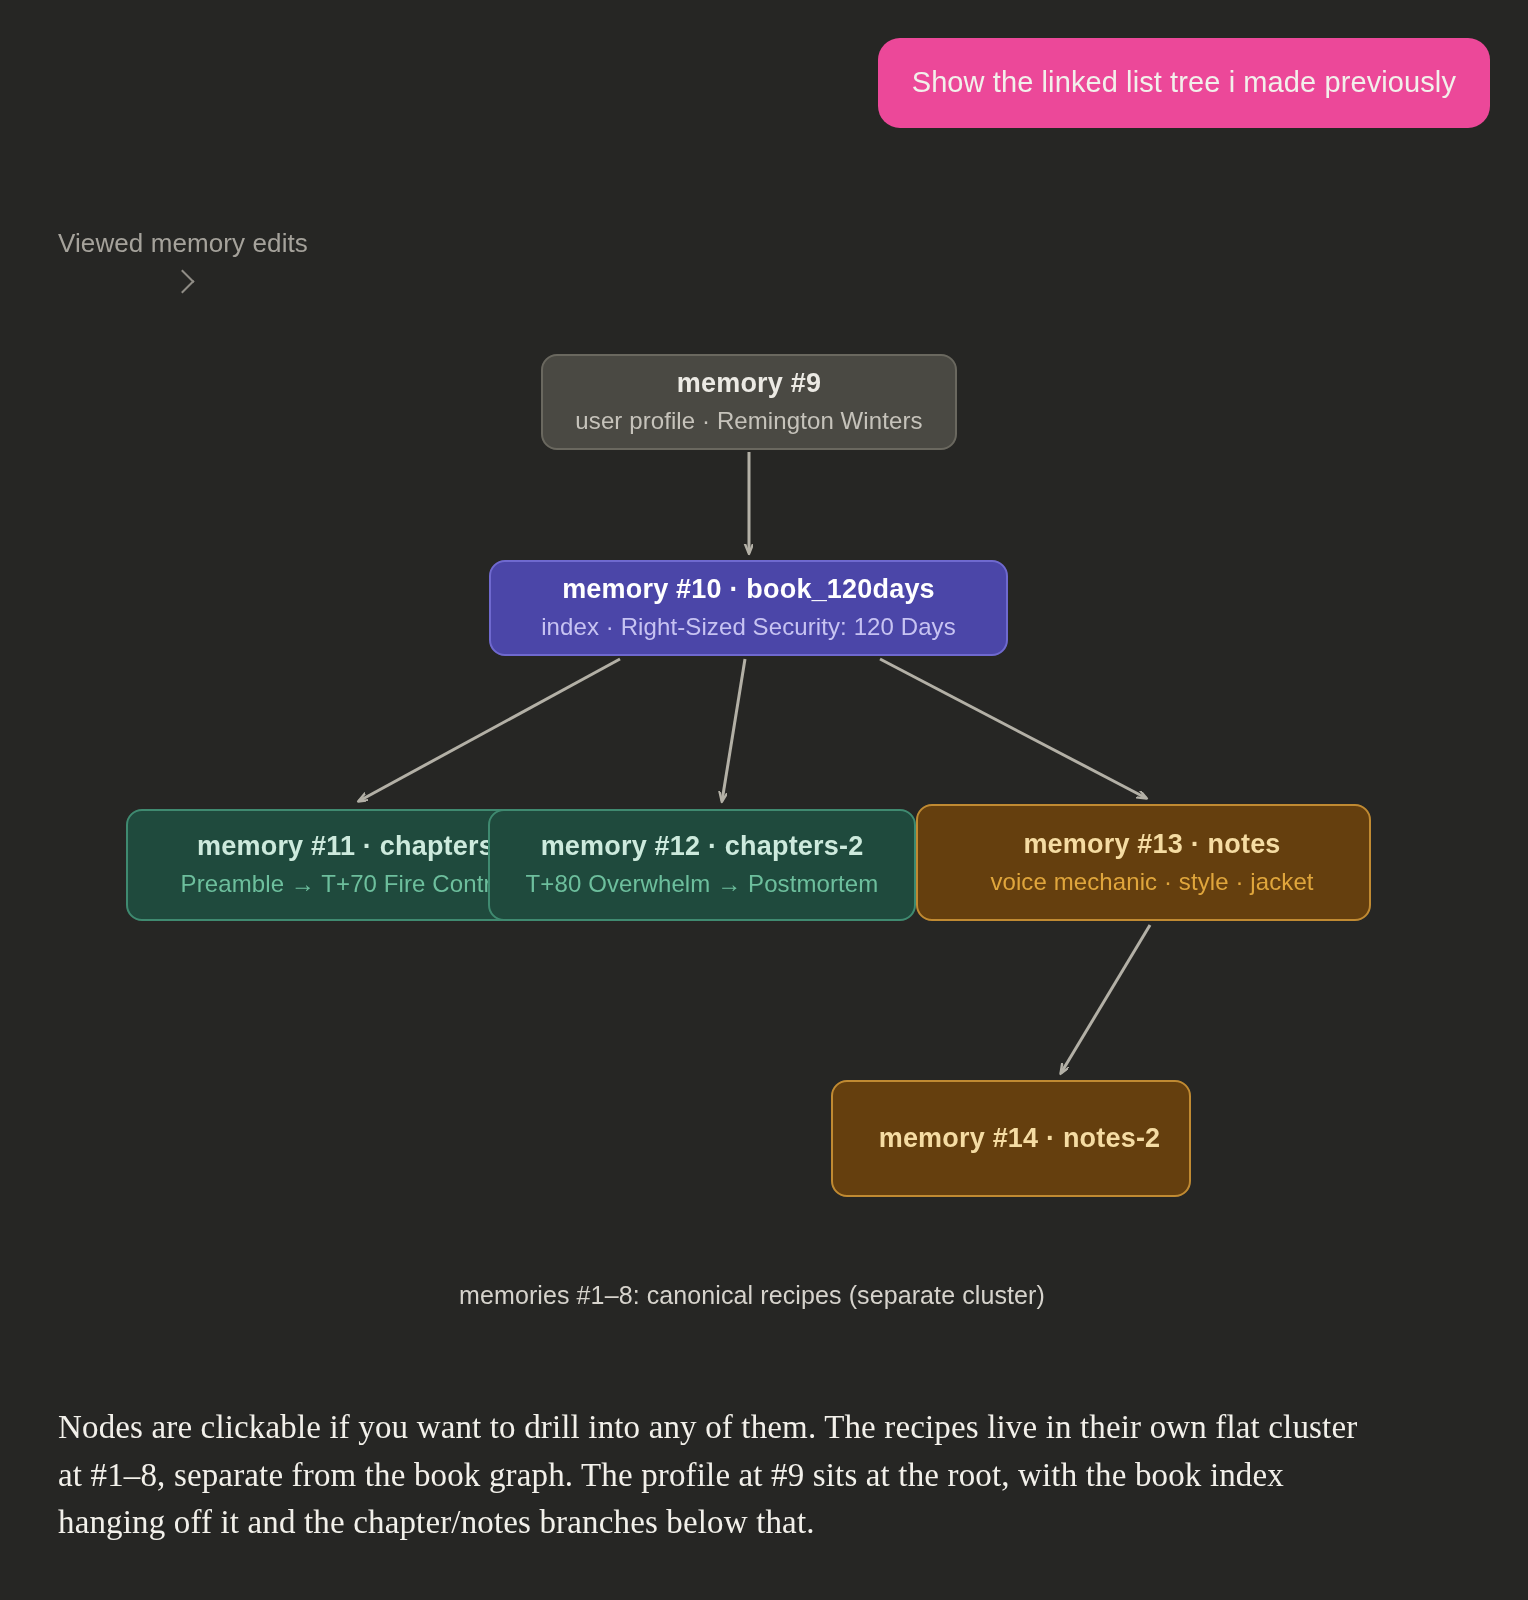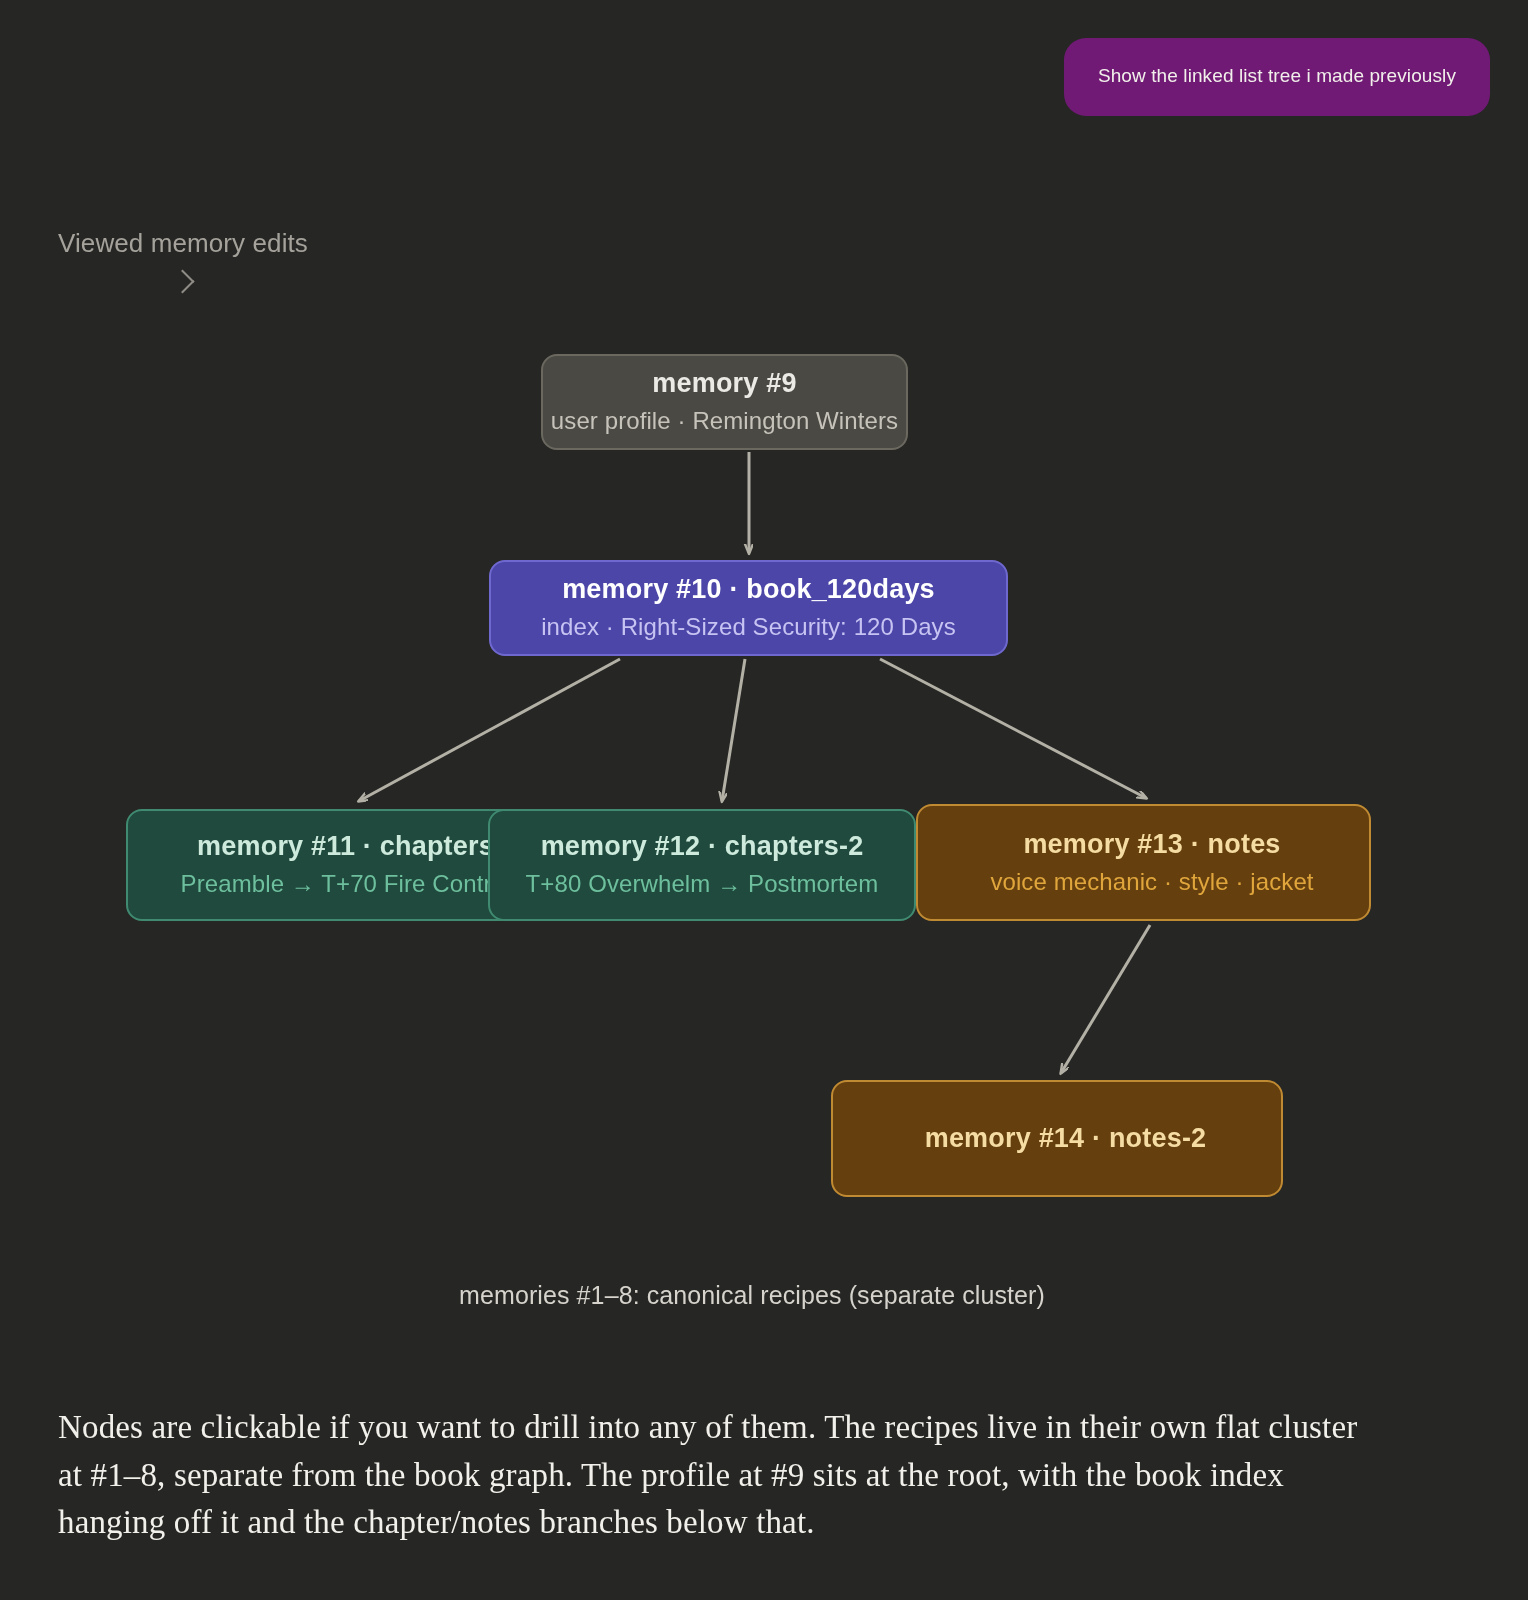--- a/index.html
+++ b/index.html
@@ -18,25 +18,25 @@
 
   
   .user-row {
     position: absolute;
     top: 38px;
     right: 38px;
     display: flex;
     justify-content: flex-end;
   }
   .user-bubble {
-    background: #701a75;
+    background: #ec4899;
     color: #f2f0eb;
     border-radius: 22px;
     padding: 26px 34px 28px 34px;
-    font-size: 19px;
+    font-size: 29px;
     line-height: 1.25;
     letter-spacing: .1px;
     max-width: 980px;
     white-space: nowrap;
   }
 
   
   .tool-header {
     position: absolute;
     top: 228px;
@@ -114,26 +114,26 @@
 
   .n-chap  { background:#1f4a3d; border-color:#3f8a70; }
   .n-chap .title { color:#cdeadd; }
   .n-chap .sub   { color:#6dbf9d; }
 
   .n-note  { background:#653f0e; border-color:#c08a32;padding-left:17px; }
   .n-note .title { color:#f5dca3; }
   .n-note .sub   { color:#e0a63c; }
 
   
-  #node9  { left:541px; top:34px;  width:367px; height:96px; }
+  #node9  { left:541px; top:34px;  width:416px; height:96px; }
   #node10 { left:489px; top:240px; width:519px; height:96px; }
   #node11 { left:126px; top:489px; width:439px; height:112px; z-index:1; }
   #node12 { left:488px; top:489px; width:428px; height:112px; z-index:2; }
   #node13 { left:916px; top:484px; width:455px; height:117px; z-index:3; }
-  #node14 { left:831px; top:760px; width:452px; height:117px; }
+  #node14 { left:831px; top:760px; width:360px; height:117px; }
 
   
   .caption {
     position: absolute;
     top: 1281px;
     left: 0;
     width: 1504px;
     text-align: center;
     color: #d6d3cc;
     font-size: 25px;

